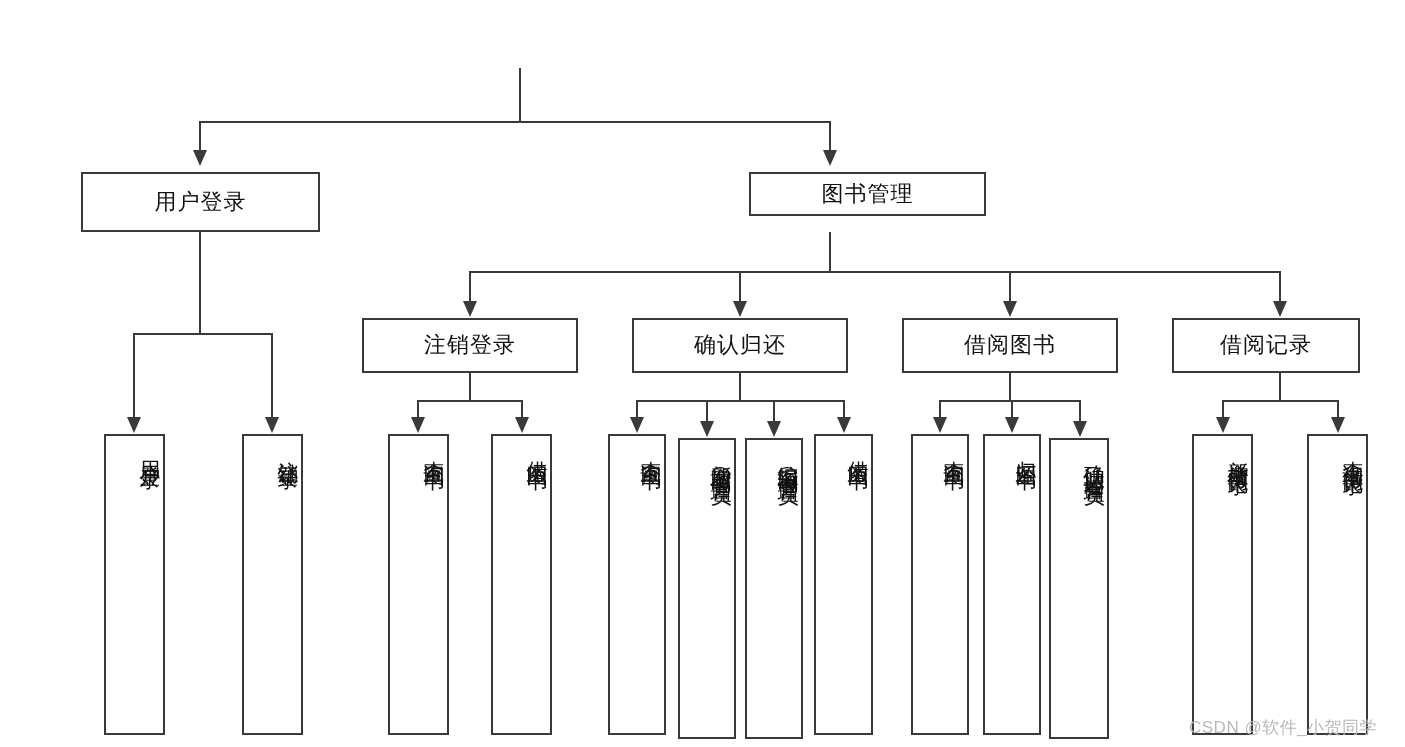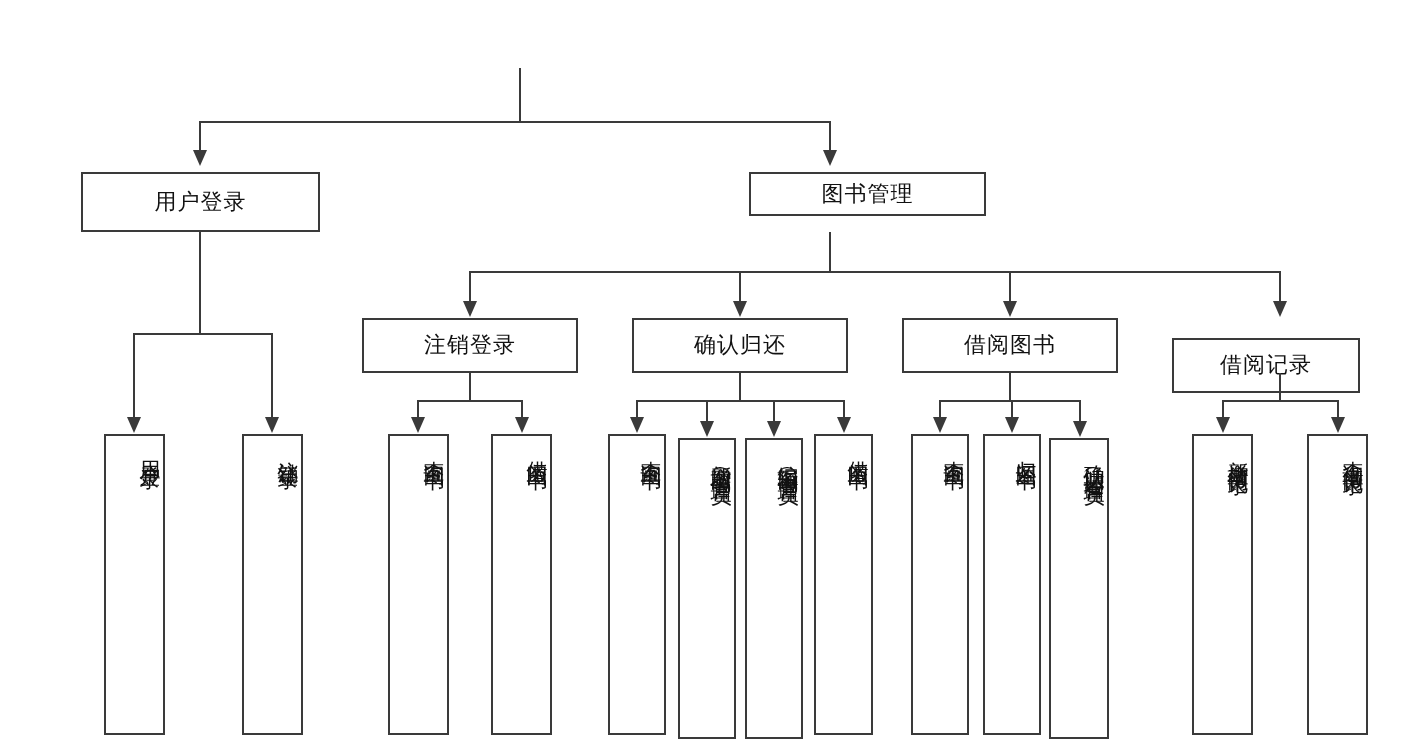--- a/index.html
+++ b/index.html
@@ -120,21 +120,21 @@
 
   <div class="node horiz" style="left:362px;top:318px;width:216px;height:55px;">
     <span>注销登录</span>
   </div>
   <div class="node horiz" style="left:632px;top:318px;width:216px;height:55px;">
     <span>确认归还</span>
   </div>
   <div class="node horiz" style="left:902px;top:318px;width:216px;height:55px;">
     <span>借阅图书</span>
   </div>
-  <div class="node horiz" style="left:1172px;top:318px;width:188px;height:55px;margin-top:20px;">
+  <div class="node horiz" style="left:1172px;top:318px;width:188px;height:55px;">
     <span>借阅记录</span>
   </div>
 
   <div class="vline" style="left:469px;top:373px;width:2px;height:27px;"></div>
   <div class="hline" style="left:417px;top:400px;width:104px;height:2px;"></div>
   <div class="vline" style="left:417px;top:400px;width:2px;height:18px;"></div>
   <div class="arrow" style="left:411px;top:417px;"></div>
   <div class="vline" style="left:521px;top:400px;width:2px;height:18px;"></div>
   <div class="arrow" style="left:515px;top:417px;"></div>
 
@@ -202,14 +202,15 @@
     <span class="vtext">确认归还（管理员）</span>
   </div>
 
   <div class="node vert" style="left:1192px;top:434px;width:61px;height:301px;">
     <span class="vtext">新增借阅记录</span>
   </div>
   <div class="node vert" style="left:1307px;top:434px;width:61px;height:301px;">
     <span class="vtext">查询借阅记录</span>
   </div>
 
+  <div id="watermark" style="left:1189px;top:716px;">CSDN @软件_小贺同学</div>
 
 </div>
 
 </body></html>

